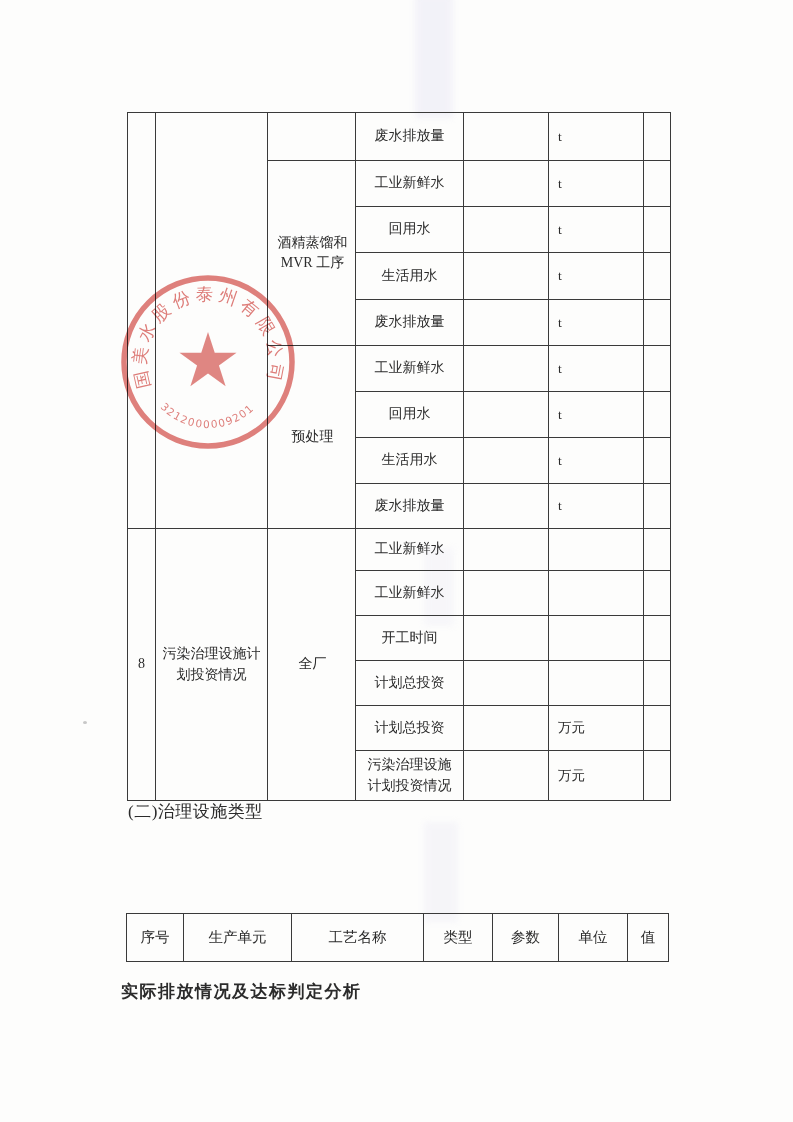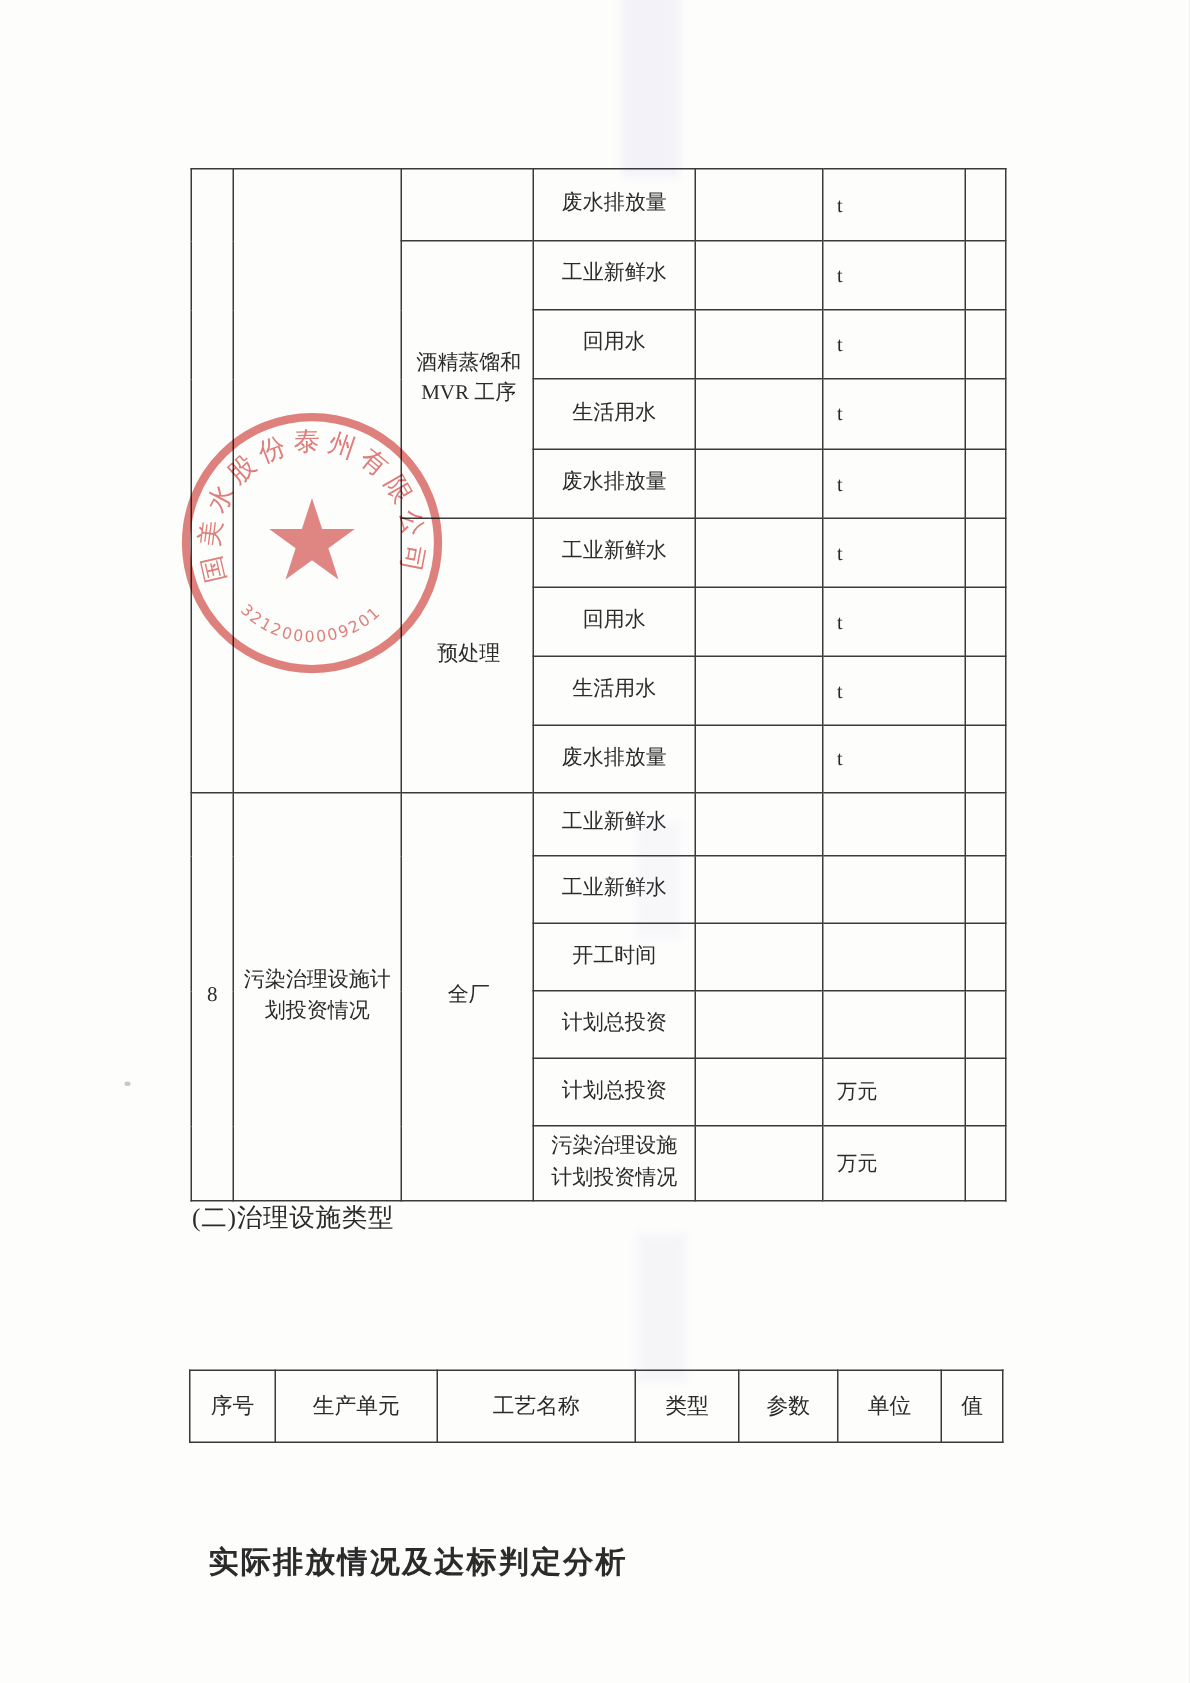--- a/index.html
+++ b/index.html
@@ -24,21 +24,21 @@
   td.unit{text-align:left;padding:2px 4px 2px 9px;font-size:13.5px;}
   td.num{text-align:center;padding:0;}
   td.blank{padding:0;}
 
   
   .fuel{position:absolute;left:126px;top:913px;width:542px;}
   .fuel td{border:1.5px solid #3a3a3a;height:47px;text-align:center;vertical-align:middle;font-size:14.5px;padding:0 8px;}
 
   .section-label{position:absolute;left:128px;top:800px;font-size:17px;letter-spacing:.5px;}
   .table-caption{position:absolute;left:126px;top:873px;width:542px;text-align:center;font-size:14.5px;}
-  .big-heading{position:absolute;left:139px;top:980px;font-size:20px;font-weight:bold;letter-spacing:1.5px;margin-top:48px;}
+  .big-heading{position:absolute;left:121px;top:980px;font-size:17px;font-weight:bold;letter-spacing:1.5px;}
 
   
   .stamp{position:absolute;left:108px;top:262px;width:200px;height:200px;opacity:.82;mix-blend-mode:multiply;pointer-events:none;}
 </style>
 </head>
 <body>
 
 <div class="page">
 
   <div class="streak" style="left:415px;top:-6px;width:38px;height:124px;background:#ecebf6;opacity:.6;"></div>

